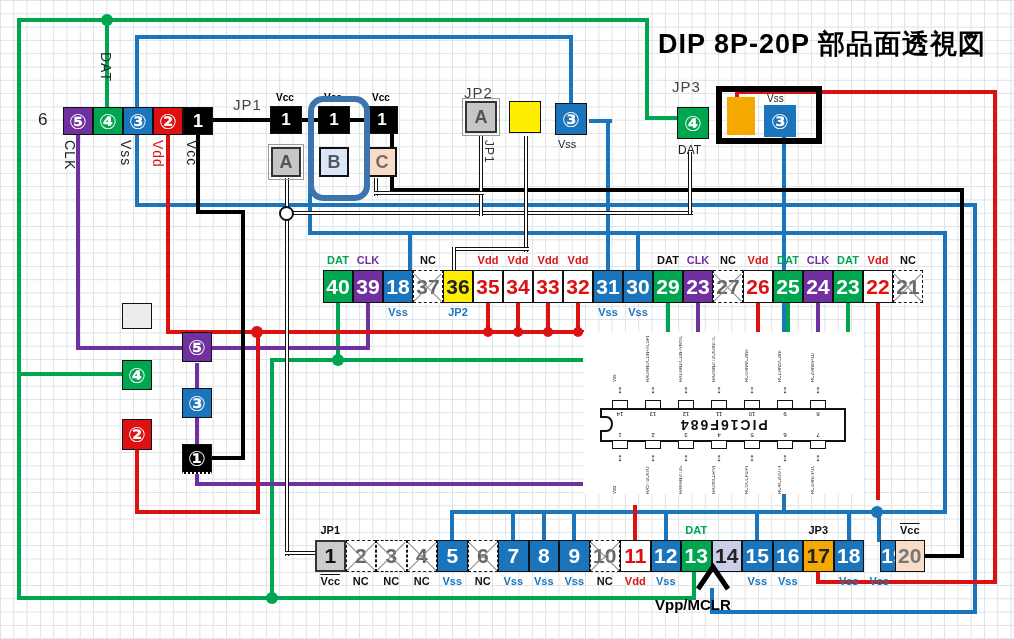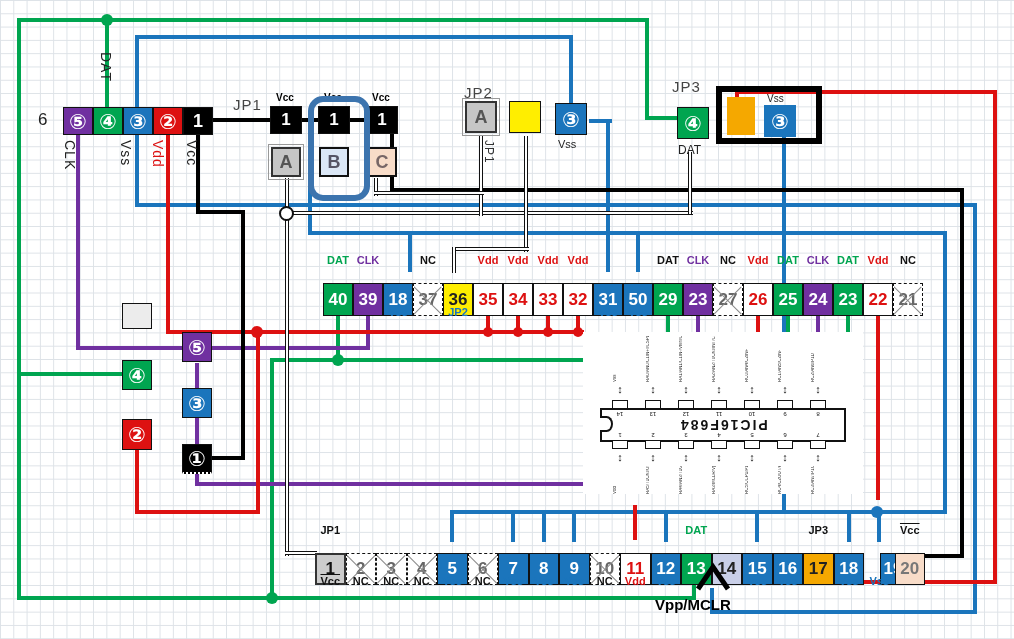--- a/index.html
+++ b/index.html
@@ -16,21 +16,21 @@
        border:1.6px solid #111;font-weight:bold;}
   .circled{font-size:21px;line-height:1;}
   .vlabel{position:absolute;writing-mode:vertical-rl;font-size:14px;color:#222;letter-spacing:1px;}
   .slabel{position:absolute;font-size:11px;font-weight:bold;white-space:nowrap;}
   .ovl{text-decoration:overline;}
   .title{position:absolute;font-size:27px;font-weight:bold;color:#000;letter-spacing:1px;}
   .jp-title{position:absolute;font-size:15px;color:#444;letter-spacing:1px;}
   
   .pincell{position:absolute;}
   .pinbox{position:absolute;display:flex;align-items:center;justify-content:center;box-sizing:border-box;
-          border:1.6px solid #111;font-weight:bold;font-size:17px;background:#fff;overflow:hidden;margin-top:13px;}
+          border:1.6px solid #111;font-weight:bold;font-size:21px;background:#fff;overflow:hidden;}
   .pinbox .xa,.pinbox .xb{position:absolute;left:-20%;top:50%;width:140%;height:0;border-top:1.4px solid #888;}
   .pinbox .xa{transform:rotate(45deg);} .pinbox .xb{transform:rotate(-45deg);}
   .t-green{background:var(--green);color:#fff;} .t-purple{background:var(--purple);color:#fff;text-align:center;}
   .t-blue{background:var(--blue);color:#fff;} .t-redtext{background:#fff;color:var(--red);}
   .t-yellow{background:var(--yellow);color:#222;} .t-nc{background:#fff;color:#666;border-style:dashed;}
   .t-gray{background:#ccc;color:#111;border:2.4px solid #333;} .t-lavender{background:var(--lavender);color:#222;}
   .t-orange{background:var(--orange);color:#222;} .t-peach{background:var(--peach);color:#777;text-align:center;}
   .above,.below{position:absolute;width:100%;text-align:center;font-size:11px;font-weight:bold;white-space:nowrap;}
   
   #chip{position:absolute;left:583px;top:332px;width:280px;height:162px;background:#fff;z-index:5;}
@@ -144,20 +144,21 @@
   <i class="thinH" style="left:285px;top:211px;width:408px;"></i>
   <i class="thinV" style="left:688px;top:152px;height:62px;"></i>
   <i class="thinV" style="left:479px;top:136px;height:80px;"></i>
   <i class="thinV" style="left:374px;top:178px;height:18px;"></i>
   <i class="thinH" style="left:374px;top:191px;width:110px;"></i>
   <i class="thinV" style="left:524px;top:136px;height:116px;"></i>
   <i class="thinH" style="left:452px;top:247px;width:77px;"></i>
   <i class="thinV" style="left:452px;top:247px;height:26px;"></i>
   <i class="jdot" style="left:279px;top:206px;"></i>
 
+  <div class="title" style="left:658px;top:26px;">DIP 8P-20P 部品面透視図</div>
 
   <div class="abs" style="left:38px;top:110px;font-size:17px;color:#222;">6</div>
   <div class="box circled" style="left:63px;top:107px;width:30px;height:28px;background:var(--purple);color:#fff;">⑤</div>
   <div class="box circled" style="left:93px;top:107px;width:30px;height:28px;background:var(--green);color:#fff;">④</div>
   <div class="box circled" style="left:123px;top:107px;width:30px;height:28px;background:var(--blue);color:#fff;">③</div>
   <div class="box circled" style="left:153px;top:107px;width:30px;height:28px;background:var(--red);color:#fff;">②</div>
   <div class="box" style="left:183px;top:107px;width:30px;height:28px;background:#000;color:#fff;font-size:18px;">1</div>
   <div class="vlabel" style="left:98px;top:52px;">DAT</div>
   <div class="vlabel" style="left:62px;top:140px;">CLK</div>
   <div class="vlabel" style="left:118px;top:140px;">Vss</div>
@@ -256,21 +257,21 @@
         <div class="above" style="top: -16px; z-index: 5; color: rgb(221, 17, 17);">Vdd</div>
       </div>
       <div class="pincell" style="left: 593px; top: 270px; width: 30px; height: 33px;">
         <div class="pinbox t-blue" style="left: 0px; top: 0px; width: 30px; height: 33px; z-index: 4;">
           <span>31</span>
         </div>
         <div class="below" style="top: 36px; z-index: 5; color: rgb(27, 117, 188);">Vss</div>
       </div>
       <div class="pincell" style="left: 623px; top: 270px; width: 30px; height: 33px;">
         <div class="pinbox t-blue" style="left: 0px; top: 0px; width: 30px; height: 33px; z-index: 4;">
-          <span>50</span>
+          <span>30</span>
         </div>
         <div class="below" style="top: 36px; z-index: 5; color: rgb(27, 117, 188);">Vss</div>
       </div>
       <div class="pincell" style="left: 653px; top: 270px; width: 30px; height: 33px;">
         <div class="pinbox t-green" style="left: 0px; top: 0px; width: 30px; height: 33px; z-index: 4;">
           <span>29</span>
         </div>
         <div class="above" style="top: -16px; z-index: 5; color: rgb(17, 17, 17);">DAT</div>
       </div>
       <div class="pincell" style="left: 683px; top: 270px; width: 30px; height: 33px;">

